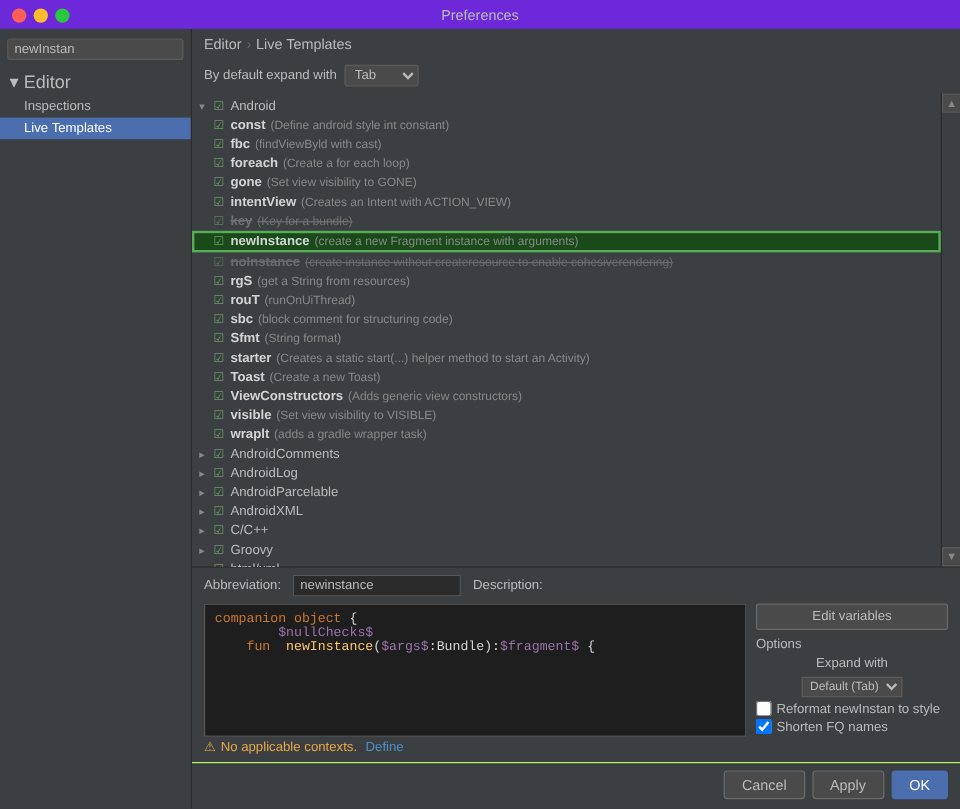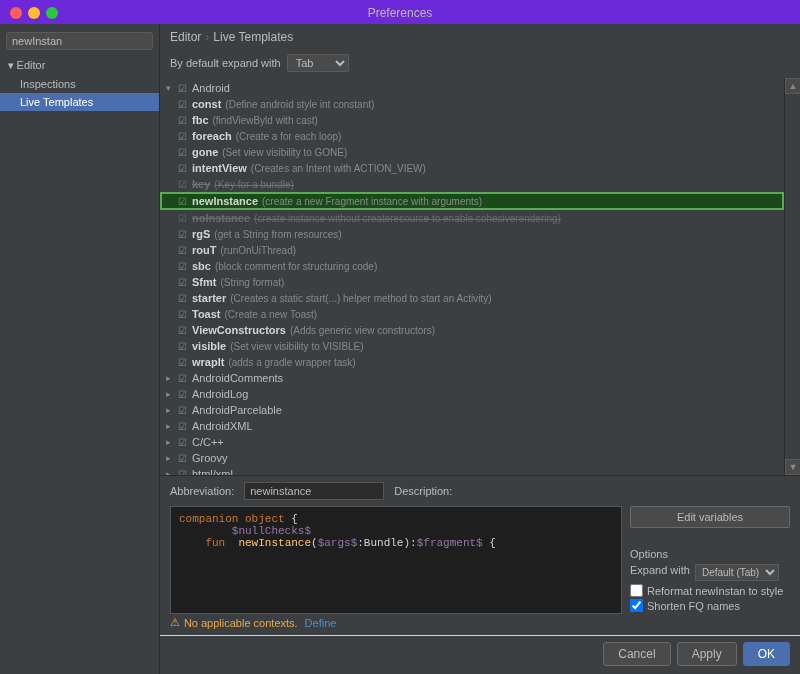--- a/index.html
+++ b/index.html
@@ -61,21 +61,21 @@
     }
     .search-box input {
       background: transparent;
       border: none;
       outline: none;
       color: #bbbbbb;
       font-size: 11px;
       width: 100%;
     }
     .sidebar-section {
-      font-size: 11px;
+      font-size: 15px;
       color: #bbbbbb;
       padding: 3px 8px;
       cursor: pointer;
     }
     .sidebar-child {
       padding: 3px 8px 3px 20px;
       cursor: pointer;
       color: #bbbbbb;
       font-size: 11px;
     }
@@ -213,21 +213,21 @@
       overflow: auto;
     }
     .code-box .keyword { color: #cc7832; }
     .code-box .func-name { color: #ffc66d; }
     .code-box .variable { color: #9876aa; }
     .right-panel {
       width: 160px;
       flex-shrink: 0;
       display: flex;
       flex-direction: column;
-      gap: 20px;
+      gap: 6px;
     }
     .edit-variables-btn {
       background: #4a4a4a;
       border: 1px solid #6a6a6a;
       color: #bbbbbb;
       font-size: 11px;
       padding: 4px 8px;
       cursor: pointer;
       border-radius: 2px;
       width: 100%;
@@ -235,24 +235,26 @@
     .options-box {
       background: #3c3f41;
     }
     .options-title {
       font-size: 11px;
       color: #bbbbbb;
       margin-bottom: 4px;
     }
     .option-row {
       display: flex;
+      align-items: center;
       gap: 5px;
       margin-bottom: 3px;
       font-size: 11px;
       color: #bbbbbb;
+      flex-direction: column;
     }
     .option-select {
       background: #4a4a4a;
       border: 1px solid #5a5a5a;
       color: #bbbbbb;
       font-size: 10px;
       padding: 1px 2px;
     }
     .checkbox-row {
       display: flex;

